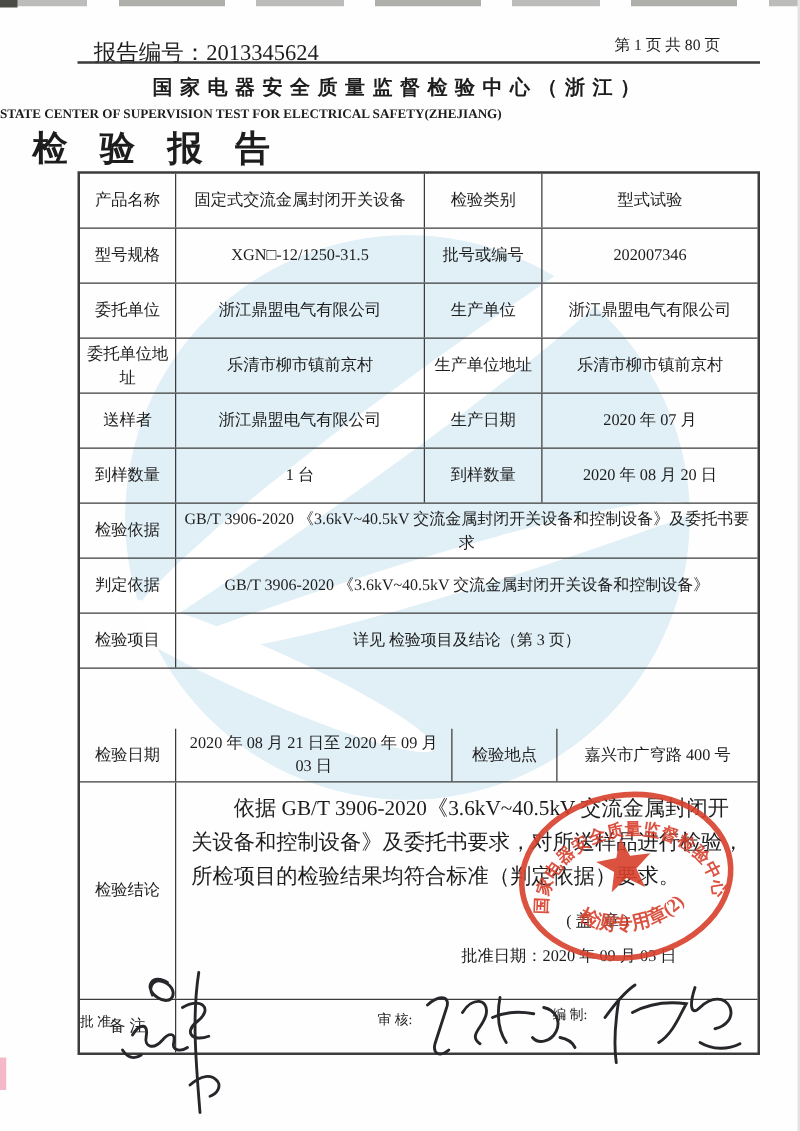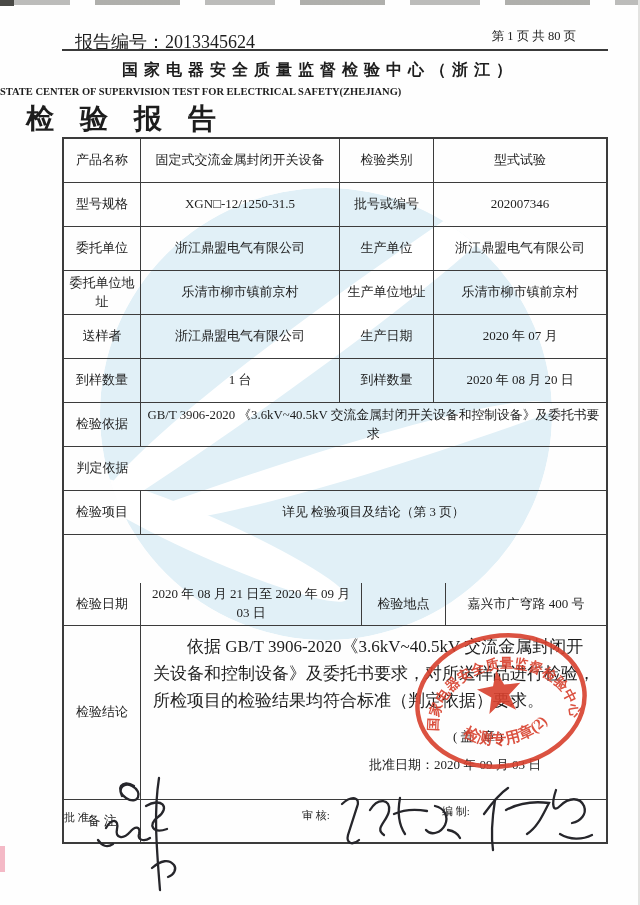--- a/index.html
+++ b/index.html
@@ -131,20 +131,21 @@
     <div class="tcell c-l2">到样数量</div>
     <div class="tcell c-v2">2020 年 08 月 20 日</div>
   </div>
 
   <div class="trow h44">
     <div class="tcell wide-label">检验依据</div>
     <div class="tcell wide-value">GB/T 3906-2020 《3.6kV~40.5kV 交流金属封闭开关设备和控制设备》及委托书要求</div>
   </div>
   <div class="trow h44">
     <div class="tcell wide-label">判定依据</div>
+    <div class="tcell wide-value">GB/T 3906-2020 《3.6kV~40.5kV 交流金属封闭开关设备和控制设备》</div>
   </div>
   <div class="trow h44">
     <div class="tcell wide-label">检验项目</div>
     <div class="tcell wide-value">详见 检验项目及结论（第 3 页）</div>
   </div>
 
   <div class="trow h43">
     <div class="tcell d-l1">检验日期</div>
     <div class="tcell d-v1">2020 年 08 月 21 日至 2020 年 09 月 03 日</div>
     <div class="tcell d-l2">检验地点</div>

